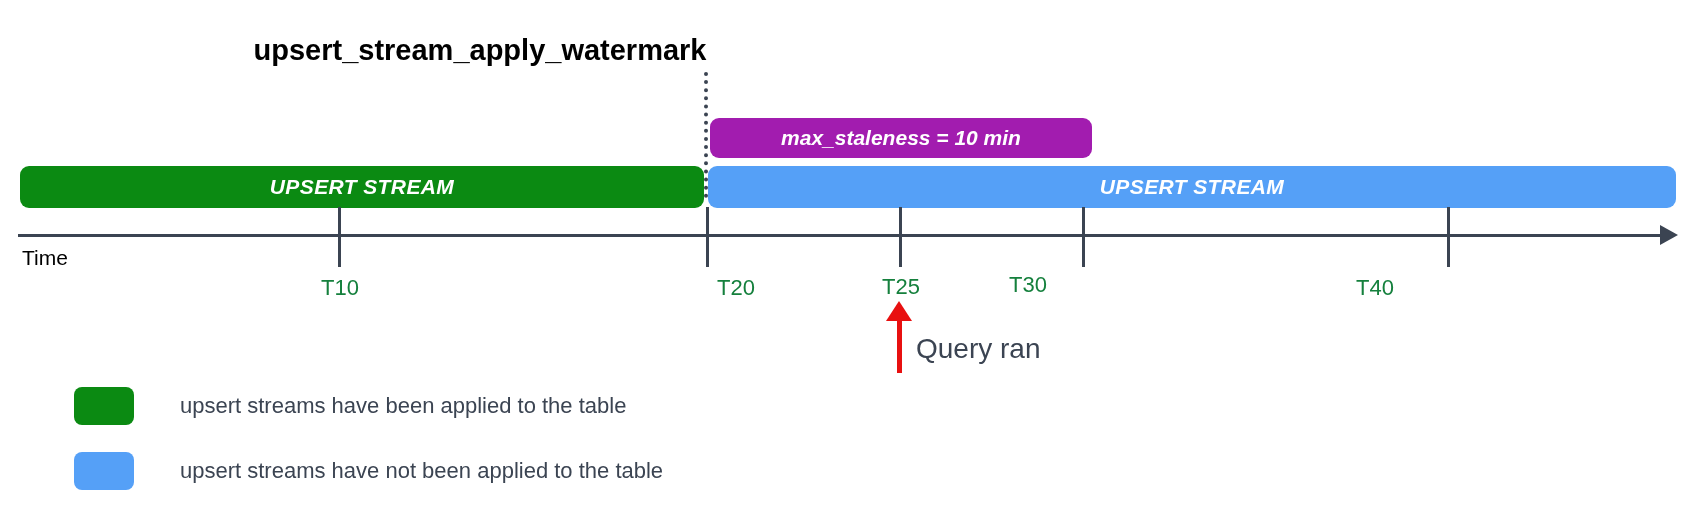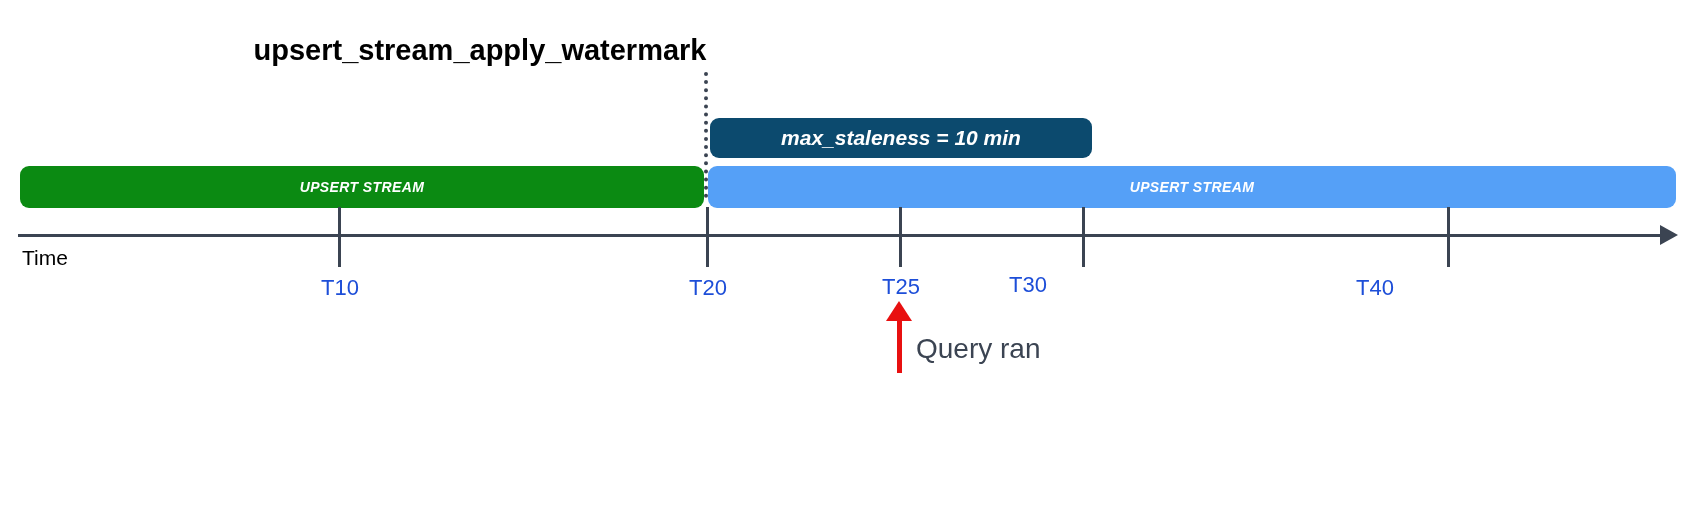--- a/index.html
+++ b/index.html
@@ -43,21 +43,21 @@
     border-left: 4px dotted #3b4452;
   }
 
   
   .staleness-badge {
     position: absolute;
     left: 710px;
     top: 118px;
     width: 382px;
     height: 40px;
-    background: #0c4a6e;
+    background: #a21caf;
     border-radius: 9px;
     display: flex;
     align-items: center;
     justify-content: center;
   }
   .staleness-badge .badge-text {
     font-size: 21px;
     font-weight: bold;
     font-style: italic;
     color: #ffffff;
@@ -67,21 +67,21 @@
   
   .bar {
     position: absolute;
     top: 166px;
     height: 42px;
     display: flex;
     align-items: center;
     justify-content: center;
   }
   .bar .bar-text {
-    font-size: 14px;
+    font-size: 21px;
     font-weight: bold;
     font-style: italic;
     color: #ffffff;
     letter-spacing: 0.4px;
     white-space: nowrap;
   }
   .bar-applied {
     left: 20px;
     width: 684px;
     background: #0b8a12;
@@ -125,21 +125,21 @@
     position: absolute;
     top: 207px;
     width: 3px;
     height: 60px;
     background: #3b4452;
   }
   .tick-label {
     position: absolute;
     top: 275px;
     font-size: 22px;
-    color: #1d4ed8;
+    color: #15803d;
     transform: translateX(-50%);
     white-space: nowrap;
   }
 
   
   .query-arrow-shaft {
     position: absolute;
     left: 897px;
     top: 317px;
     width: 5px;
@@ -215,23 +215,33 @@
   <div class="axis-arrow"></div>
   <div class="axis-label">Time</div>
 
   <div class="tick" style="left:338px"></div>
   <div class="tick" style="left:706px"></div>
   <div class="tick" style="left:899px"></div>
   <div class="tick" style="left:1082px"></div>
   <div class="tick" style="left:1447px"></div>
 
   <div class="tick-label" style="left:340px">T10</div>
-  <div class="tick-label" style="left:708px">T20</div>
+  <div class="tick-label" style="left:736px">T20</div>
   <div class="tick-label" style="left:901px; top:274px">T25</div>
   <div class="tick-label" style="left:1028px; top:272px">T30</div>
   <div class="tick-label" style="left:1375px">T40</div>
 
   <div class="query-arrow-head"></div>
   <div class="query-arrow-shaft"></div>
   <div class="query-label">Query ran</div>
 
+  <div class="legend">
+    <div class="legend-row">
+      <span class="legend-swatch" style="background:#0b8a12"></span>
+      <span class="legend-text">upsert streams have been applied to the table</span>
+    </div>
+    <div class="legend-row">
+      <span class="legend-swatch" style="background:#55a0f7"></span>
+      <span class="legend-text">upsert streams have not been applied to the table</span>
+    </div>
+  </div>
 
 </div>
 
 </body></html>

